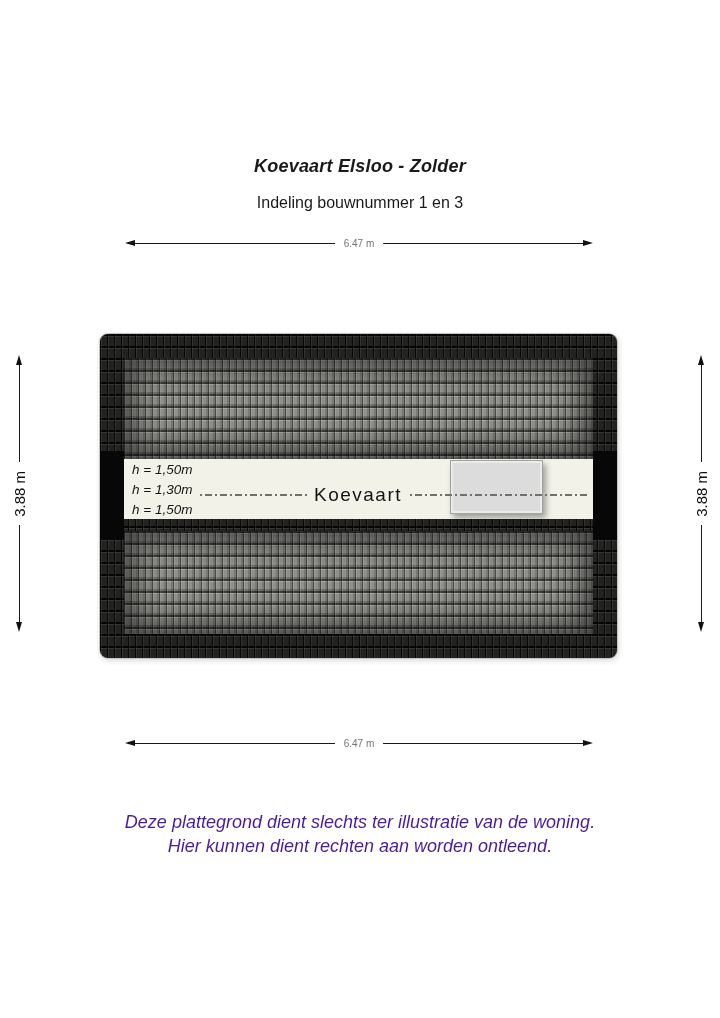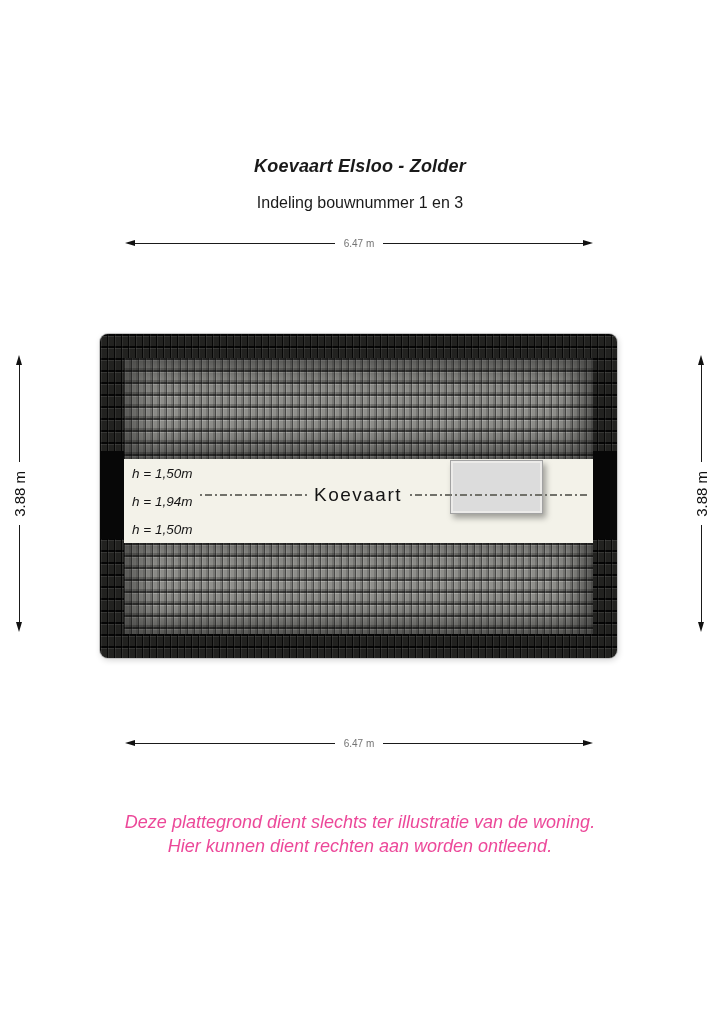--- a/index.html
+++ b/index.html
@@ -54,21 +54,21 @@
       repeating-linear-gradient(to right,
         rgba(15,15,15,0.55) 0 1px, rgba(255,255,255,0.12) 1px 2px,
         rgba(0,0,0,0) 2px 5px, rgba(0,0,0,0.16) 5px 7px),
       repeating-linear-gradient(to bottom,
         rgba(5,5,5,0.60) 0 2px, rgba(255,255,255,0.22) 2px 3px,
         rgba(0,0,0,0) 3px 10px, rgba(0,0,0,0.22) 10px 12px);
     box-shadow:inset 0 0 30px 9px rgba(0,0,0,0.55);
   }
   .roof-upper{top:24px;height:101px;}
   .roof-lower{top:197px;height:103px;}
-  .band{position:absolute;left:0;top:125px;width:517px;height:84px;}
+  .band{position:absolute;left:0;top:125px;width:517px;height:60px;}
   .band-bg{position:absolute;left:24px;right:24px;top:0;bottom:0;background:#f3f2e9;}
   .band-block{position:absolute;top:-8px;height:88px;width:24px;background:#070707;z-index:2;}
   .band-block-left{left:0;}
   .band-block-right{right:0;}
   .centerline{
     position:absolute;left:30px;right:28px;top:35px;height:2px;z-index:3;
     background-image:repeating-linear-gradient(to right,
       #71716a 0 7px, rgba(0,0,0,0) 7px 10px,
       #71716a 10px 12px, rgba(0,0,0,0) 12px 15px);
   }
@@ -86,21 +86,21 @@
     padding:0 7px;white-space:nowrap;
   }
   .skylight{
     position:absolute;left:350px;top:1px;width:91px;height:52px;z-index:1;
     background:#dcdcdc;border:1px solid #a2a2a2;
     box-shadow:inset 0 0 0 2px #ecebe9, 3px 4px 6px rgba(0,0,0,0.35);
   }
   
   .disclaimer{
     position:absolute;top:810px;left:0;width:720px;text-align:center;
-    font-size:18px;font-style:italic;color:#ec4899;line-height:24px;
+    font-size:18px;font-style:italic;color:#4c1d95;line-height:24px;
   }
 </style>
 </head>
 <body>
 
 <div class="page">
 
   <div class="title">Koevaart Elsloo - Zolder</div>
   <div class="subtitle">Indeling bouwnummer 1 en 3</div>
 
@@ -133,21 +133,21 @@
     <div class="roof-section roof-lower"></div>
 
     <div class="band">
       <div class="band-bg"></div>
       <div class="band-block band-block-left"></div>
       <div class="band-block band-block-right"></div>
       <div class="skylight"></div>
       <div class="centerline"></div>
       <div class="h-labels">
         <span class="h-label">h = 1,50m</span>
-        <span class="h-label">h = 1,94m</span>
+        <span class="h-label">h = 1,30m</span>
         <span class="h-label">h = 1,50m</span>
       </div>
       <span class="room-label">Koevaart</span>
     </div>
   </div>
 
   <div class="dim-h" style="left:125px;top:735px;width:468px;">
     <span class="cap cap-left"></span>
     <div class="dim-line-h"></div>
     <span class="dim-label">6.47 m</span>

